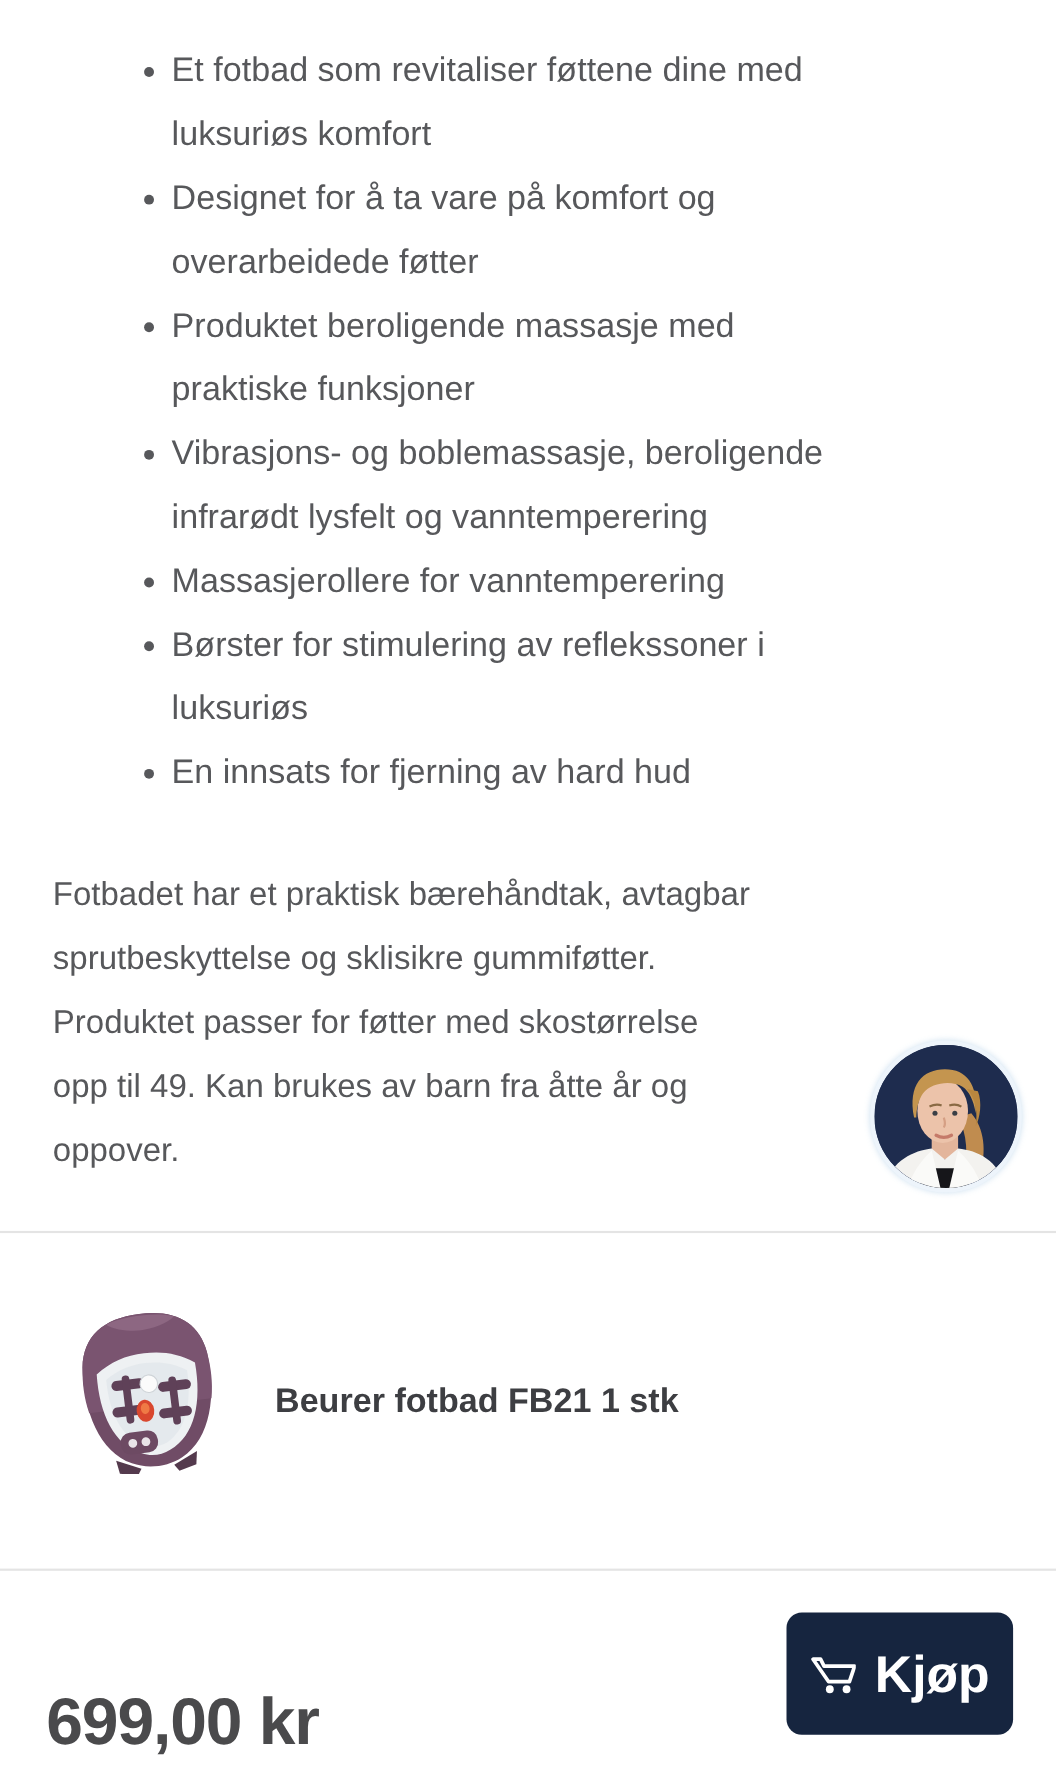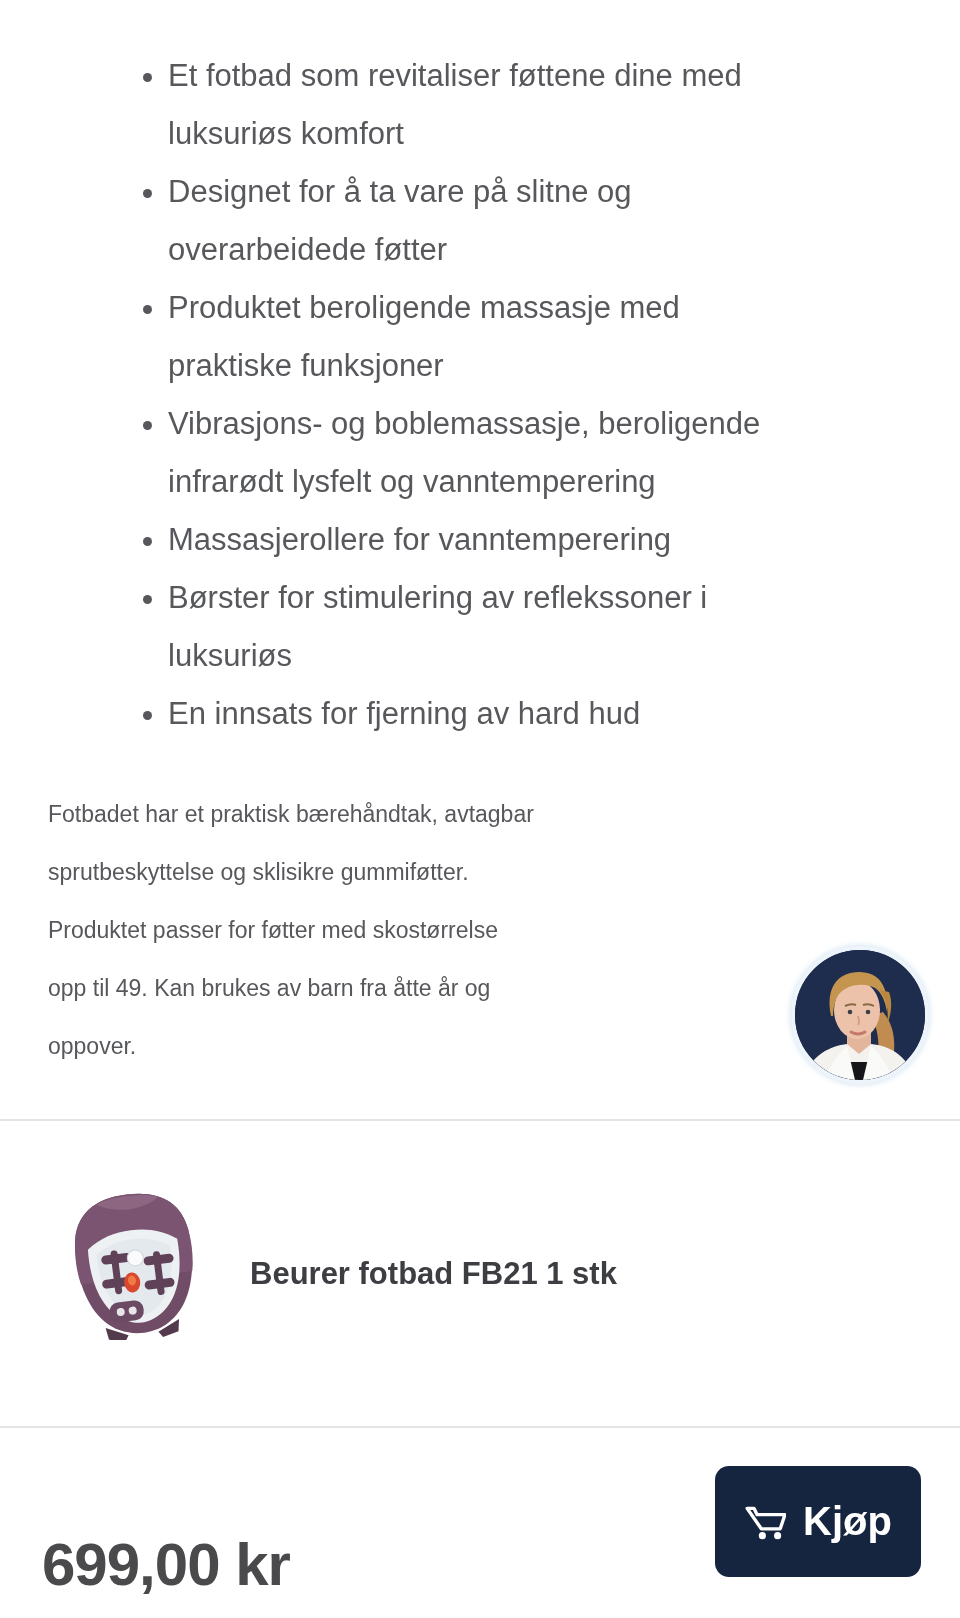--- a/index.html
+++ b/index.html
@@ -6,38 +6,38 @@
   body{
     width:960px;height:1618px;
     background:#ffffff;
     font-family:"Liberation Sans", sans-serif;
     position:relative;
     overflow:hidden;
     color:#57585b;
   }
   
   ul.features{
-    margin:16px;
+    margin:4px;
     padding:31px 28px 0 152px;
     list-style:disc outside;
     font-size:31px;
     line-height:58px;
     color:#57585b;
   }
   ul.features li{
     white-space:pre-line;
   }
   ul.features li::marker{color:#57585b;}
   
   .description{
     position:absolute;
     left:48px;top:785px;
     width:880px;
     margin:0;
-    font-size:23px;
+    font-size:30px;
     line-height:58px;
     color:#57585b;
     white-space:pre-line;
   }
   
   .avatar{
     position:absolute;
     left:791px;top:946px;
     width:130px;height:130px;
     border-radius:50%;
@@ -72,32 +72,32 @@
   }
   .buy-button{
     position:absolute;left:715px;top:1466px;
     width:206px;height:111px;
     background:#16253f;
     border:none;border-radius:14px;
     display:flex;align-items:center;justify-content:center;
     gap:17px;
     color:#ffffff;
     font-family:"Liberation Sans", sans-serif;
-    font-size:40px;font-weight:700;
+    font-size:47px;font-weight:700;
     cursor:pointer;
   }
   .buy-button svg{display:block;}
 </style>
 </head>
 <body>
 
 <ul class="features">
   <li>Et fotbad som revitaliser føttene dine med
 luksuriøs komfort</li>
-  <li>Designet for å ta vare på slitne og
+  <li>Designet for å ta vare på komfort og
 overarbeidede føtter</li>
   <li>Produktet beroligende massasje med
 praktiske funksjoner</li>
   <li>Vibrasjons- og boblemassasje, beroligende
 infrarødt lysfelt og vanntemperering</li>
   <li>Massasjerollere for vanntemperering</li>
   <li>Børster for stimulering av reflekssoner i
 luksuriøs</li>
   <li>En innsats for fjerning av hard hud</li>
 </ul>

